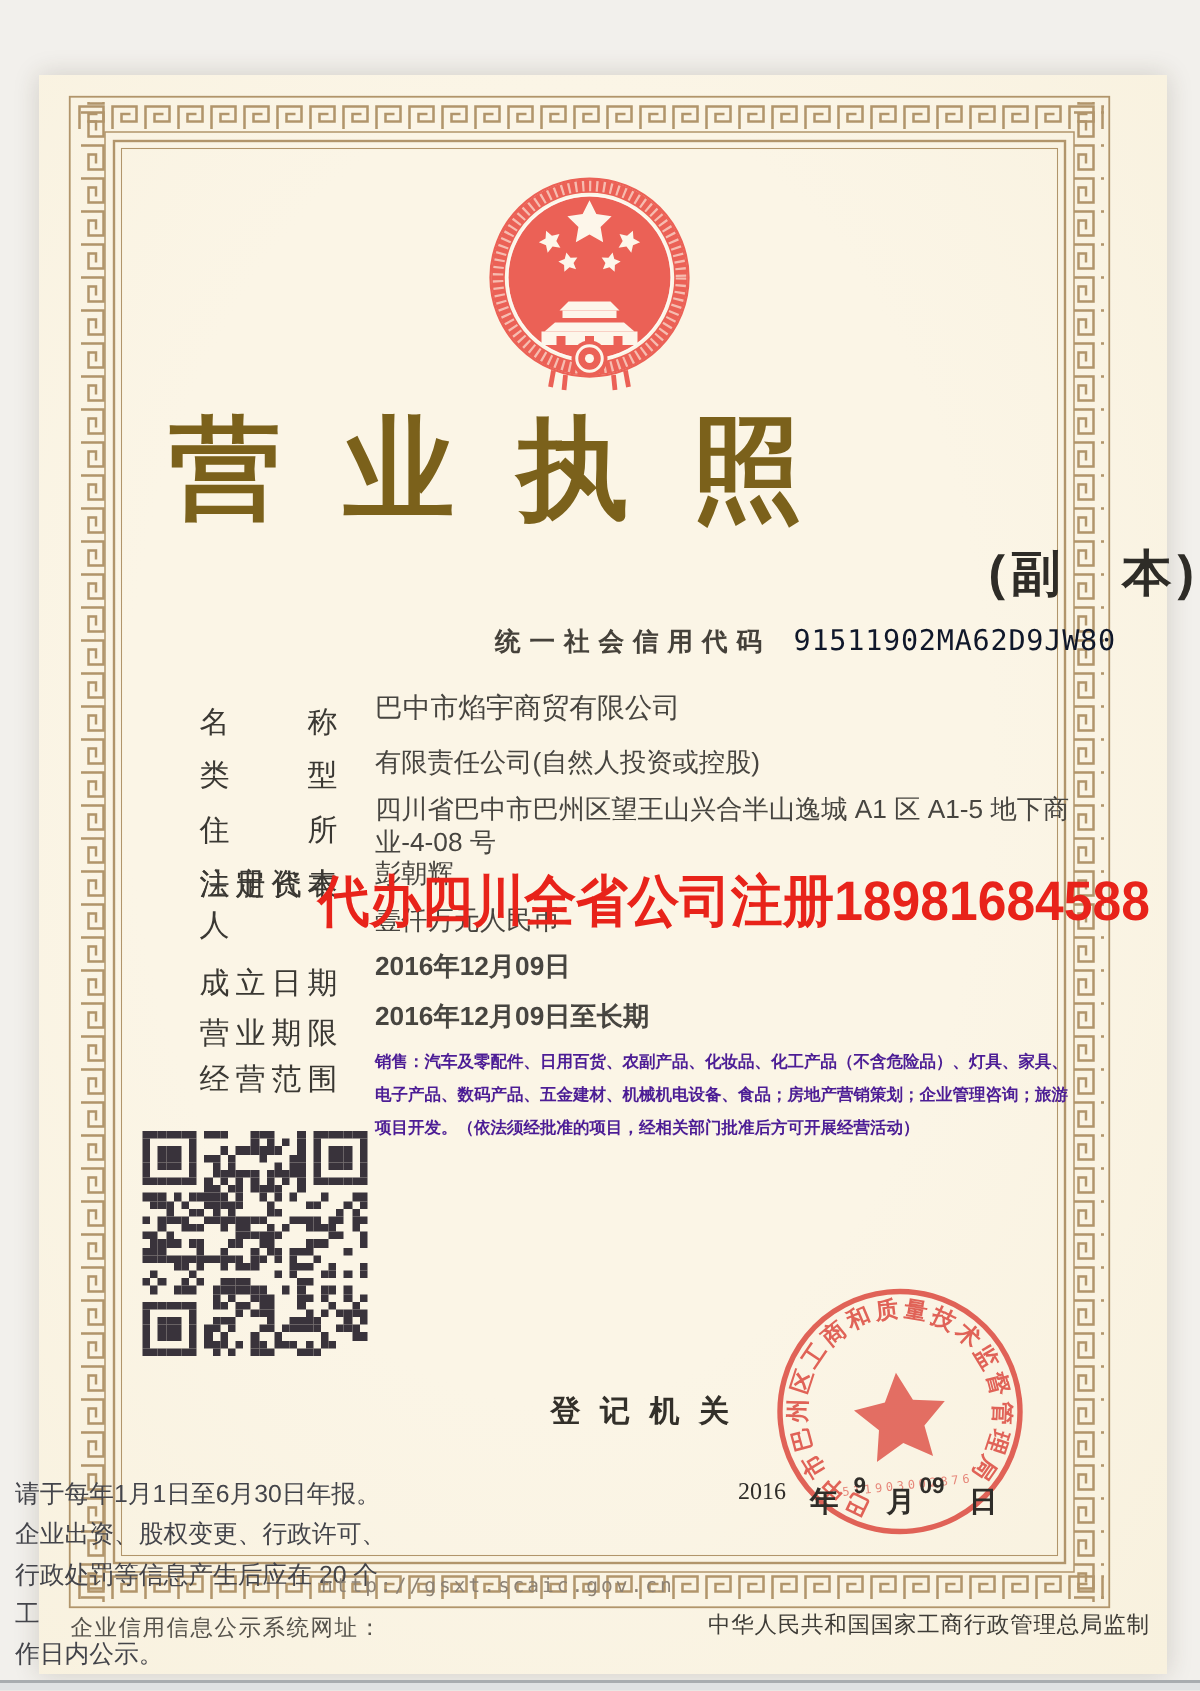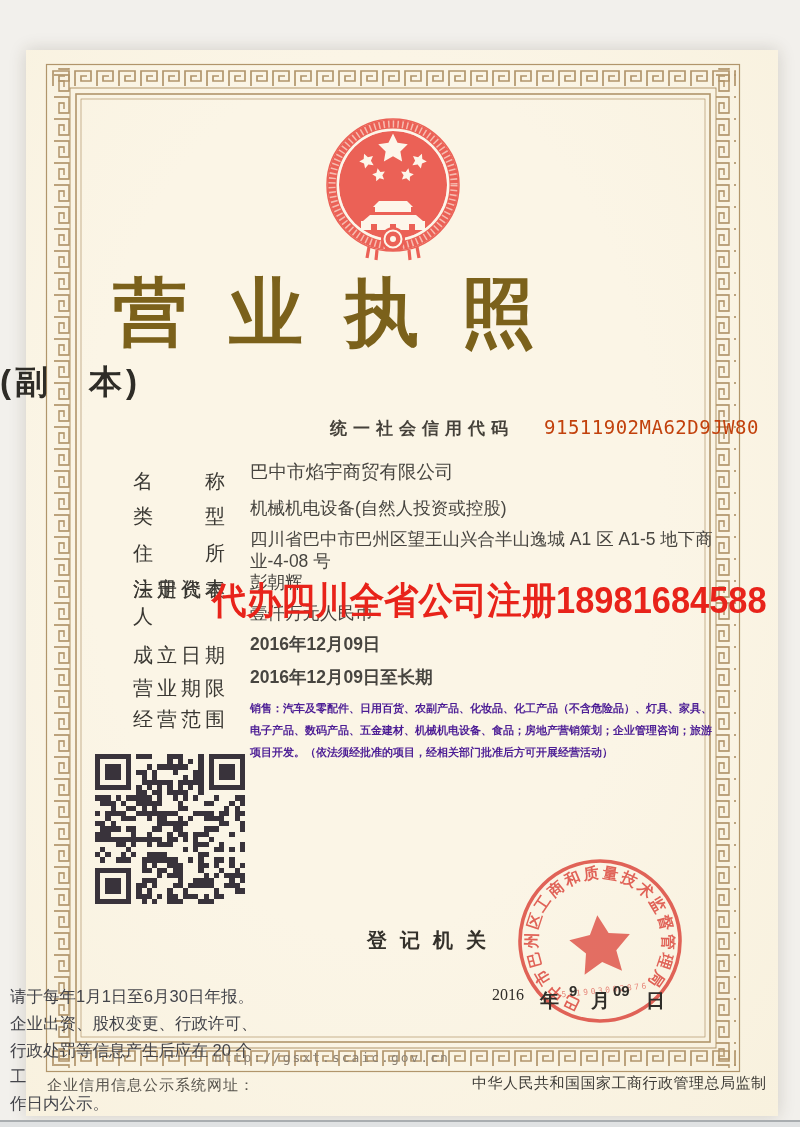--- a/index.html
+++ b/index.html
@@ -15,25 +15,25 @@
   }
   .frame{position:absolute;left:0;top:0;z-index:2;}
   .emblem{position:absolute;left:323px;top:111px;z-index:3;}
   .title{
     position:absolute;left:0;top:264px;width:648px;z-index:3;
     text-align:center;font-size:74px;font-weight:900;color:#7b611b;
     letter-spacing:42px;text-indent:42px;white-space:nowrap;
   }
   .subtitle{
     position:absolute;left:0;top:360px;width:800px;z-index:3;
-    text-align:left;font-size:33px;color:#2e2c27;letter-spacing:4px;font-weight:600;
+    text-align:right;font-size:33px;color:#2e2c27;letter-spacing:4px;font-weight:600;
   }
   .credit-row{position:absolute;left:330px;top:416px;z-index:3;display:flex;align-items:baseline;gap:15px;}
   .credit-label{font-size:17px;font-weight:700;letter-spacing:6px;color:#45413a;}
-  .credit-code{font-size:19px;font-family:"DejaVu Sans Mono","Liberation Mono",monospace;color:#c2410c;letter-spacing:.5px;margin-left:15px;}
+  .credit-code{font-size:19px;font-family:"DejaVu Sans Mono","Liberation Mono",monospace;color:#0f172a;letter-spacing:.5px;}
   .flabel{
     position:absolute;left:133px;width:92px;z-index:3;
     font-size:20px;color:#3a3833;font-weight:500;
     text-align:justify;text-align-last:justify;text-justify:inter-character;
   }
   .fvalue{position:absolute;left:250px;width:465px;z-index:3;font-size:17.5px;color:#474540;font-weight:500;line-height:22px;}
   .v-name{font-size:18.5px;}
   .v-date{font-weight:600;}
   .v-scope{font-size:11px;line-height:22px;font-weight:600;color:#4c1d95;}
   .watermark{
@@ -145,21 +145,21 @@
   <div class="flabel" style="top:468px">名称</div>
   <div class="flabel" style="top:503px">类型</div>
   <div class="flabel" style="top:540px">住所</div>
   <div class="flabel" style="top:576px">法定代表人</div>
   <div class="flabel" style="top:576px">注册资本</div>
   <div class="flabel" style="top:642px">成立日期</div>
   <div class="flabel" style="top:675px">营业期限</div>
   <div class="flabel" style="top:706px">经营范围</div>
 
   <div class="fvalue v-name" style="top:461px">巴中市焰宇商贸有限公司</div>
-  <div class="fvalue" style="top:497px">机械机电设备(自然人投资或控股)</div>
+  <div class="fvalue" style="top:497px">有限责任公司(自然人投资或控股)</div>
   <div class="fvalue" style="top:528px">四川省巴中市巴州区望王山兴合半山逸城 A1 区 A1-5 地下商业-4-08 号</div>
   <div class="fvalue" style="top:571px">彭朝辉</div>
   <div class="fvalue" style="top:602px">壹仟万元人民币</div>
   <div class="fvalue v-date" style="top:633px">2016年12月09日</div>
   <div class="fvalue v-date" style="top:666px">2016年12月09日至长期</div>
   <div class="fvalue v-scope" style="top:697px">销售：汽车及零配件、日用百货、农副产品、化妆品、化工产品（不含危险品）、灯具、家具、电子产品、数码产品、五金建材、机械机电设备、食品；房地产营销策划；企业管理咨询；旅游项目开发。（依法须经批准的项目，经相关部门批准后方可开展经营活动）</div>
 
   <div class="watermark">代办四川全省公司注册18981684588</div>
 
   <div class="qr">

